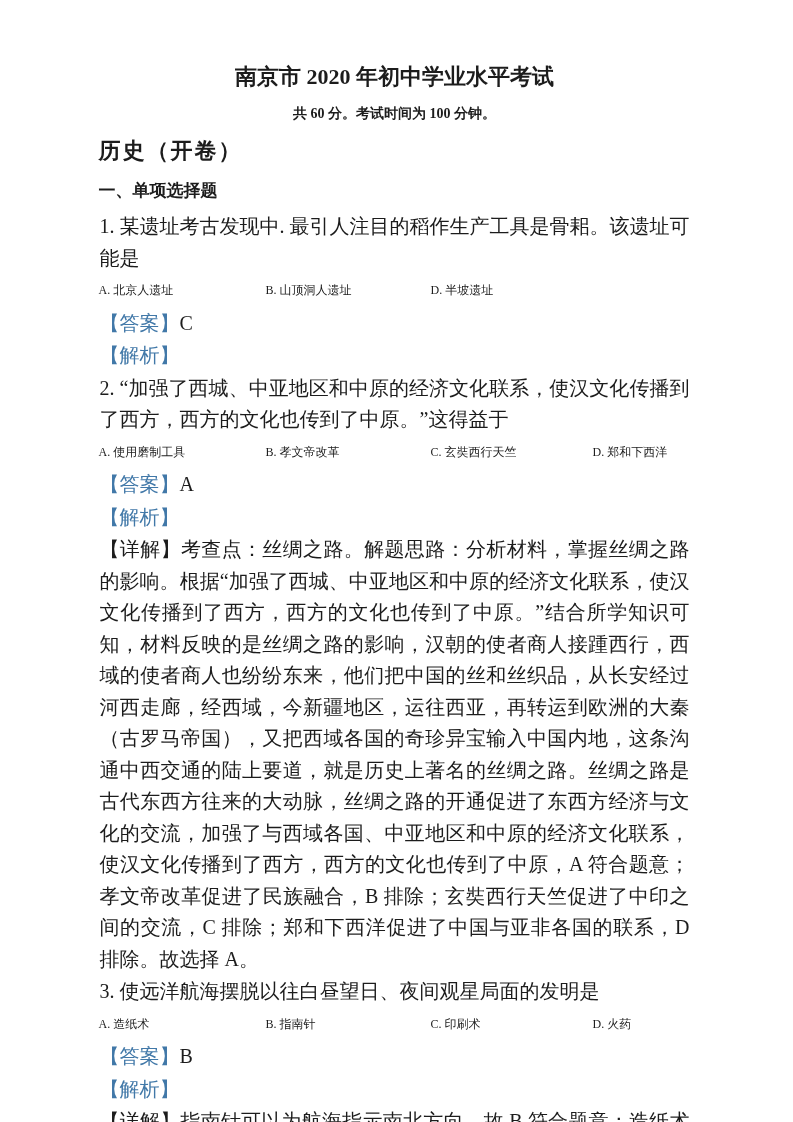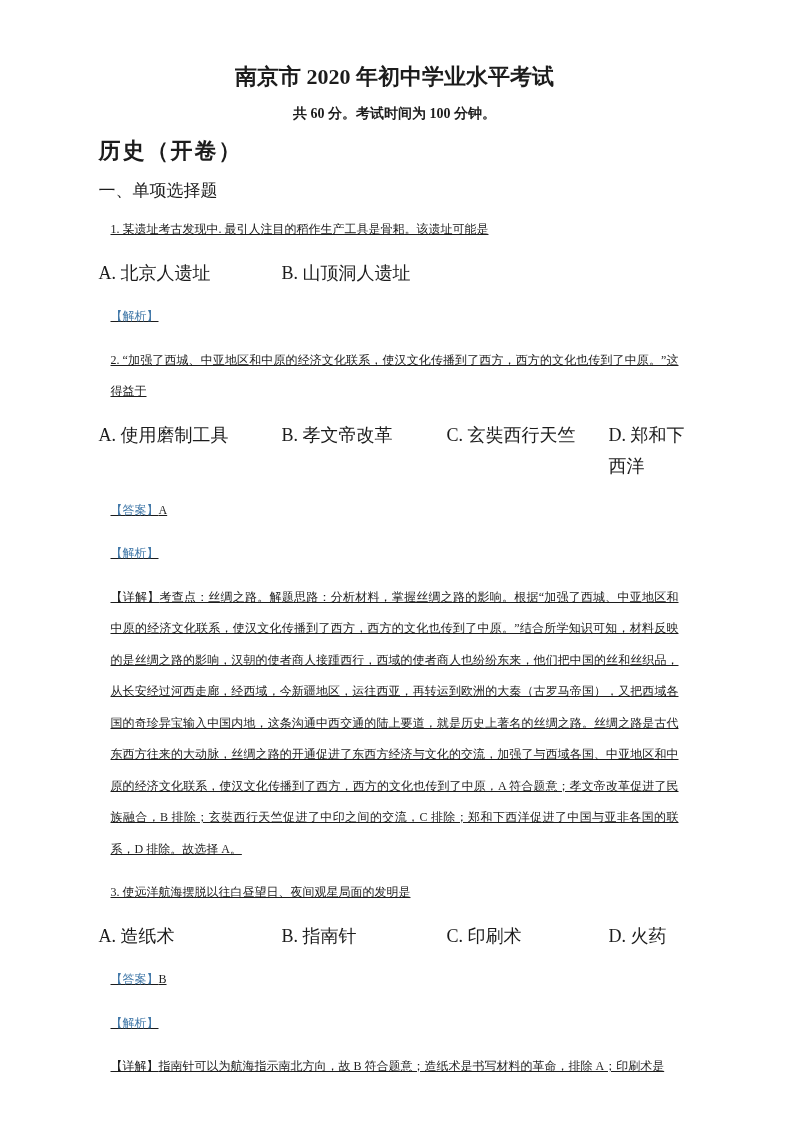--- a/index.html
+++ b/index.html
@@ -35,44 +35,43 @@
   }
   .subject {
     text-align: left;
     font-weight: bold;
     font-size: 22px;
     line-height: 28px;
     letter-spacing: 2px;
     margin: 0 0 15px 0;
   }
   .section-heading {
-    font-weight: normal;
+    font-weight: bold;
     font-size: 17px;
     line-height: 22px;
     margin: 0 0 9px 0;
   }
   .line {
-    margin: 12px;
-    font-size: 12px;
+    margin: 1px;
+    font-size: 20px;
     line-height: 31.5px;
-    text-decoration: underline;
   }
   .stem, .detail {
     text-align: justify;
     text-justify: inter-ideograph;
   }
   .options-row {
     display: flex;
     margin: 0;
-    font-size: 18px;
+    font-size: 12px;
     line-height: 31.5px;
     font-family: Liberation Serif, serif;
   }
   .opt-a { width: 167px; flex: 0 0 167px; }
-  .opt-b { width: 165px; flex: 0 0 165px; margin-left: 16px; }
+  .opt-b { width: 165px; flex: 0 0 165px; }
   .opt-c { width: 162px; flex: 0 0 162px; }
   .opt-d { flex: 1 1 auto; }
   .blue-label {
     color: var(--label-blue, #4178A8);
   }
 </style>
 </head>
 <body>
 
 <div class="page">
@@ -80,21 +79,23 @@
   <h1 class="title">南京市 2020 年初中学业水平考试</h1>
   <h2 class="subtitle">共 60 分。考试时间为 100 分钟。</h2>
   <h2 class="subject">历史（开卷）</h2>
   <h3 class="section-heading">一、单项选择题</h3>
 
   <div>
     <p class="line stem">1. 某遗址考古发现中. 最引人注目的稻作生产工具是骨耜。该遗址可能是</p>
     <p class="options-row">
       <span class="opt-a">A. 北京人遗址</span>
       <span class="opt-b">B. 山顶洞人遗址</span>
+      <span class="opt-d">D. 半坡遗址</span>
     </p>
+    <p class="line"><span class="blue-label">【答案】</span><span>C</span></p>
     <p class="line"><span class="blue-label">【解析】</span></p>
   </div>
 
   <div>
     <p class="line stem">2. “加强了西城、中亚地区和中原的经济文化联系，使汉文化传播到了西方，西方的文化也传到了中原。”这得益于</p>
     <p class="options-row">
       <span class="opt-a">A. 使用磨制工具</span>
       <span class="opt-b">B. 孝文帝改革</span>
       <span class="opt-c">C. 玄奘西行天竺</span>
       <span class="opt-d">D. 郑和下西洋</span>

